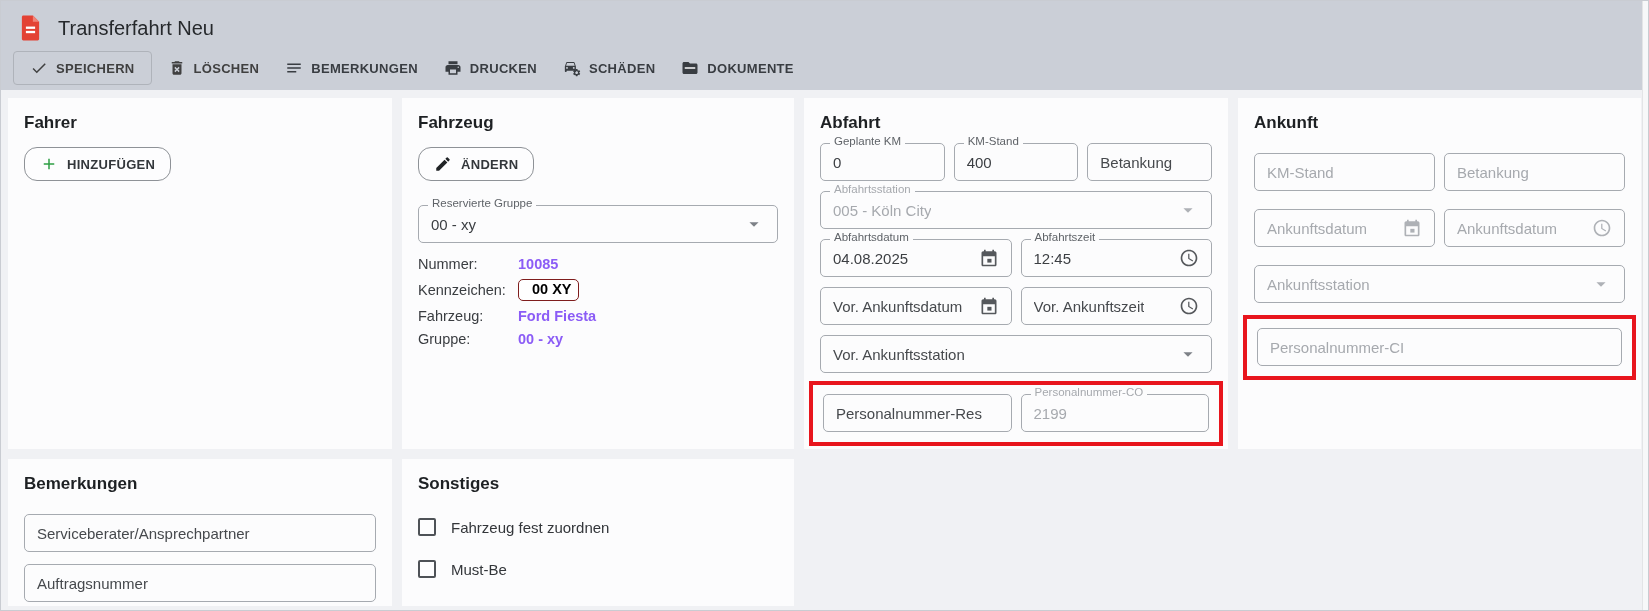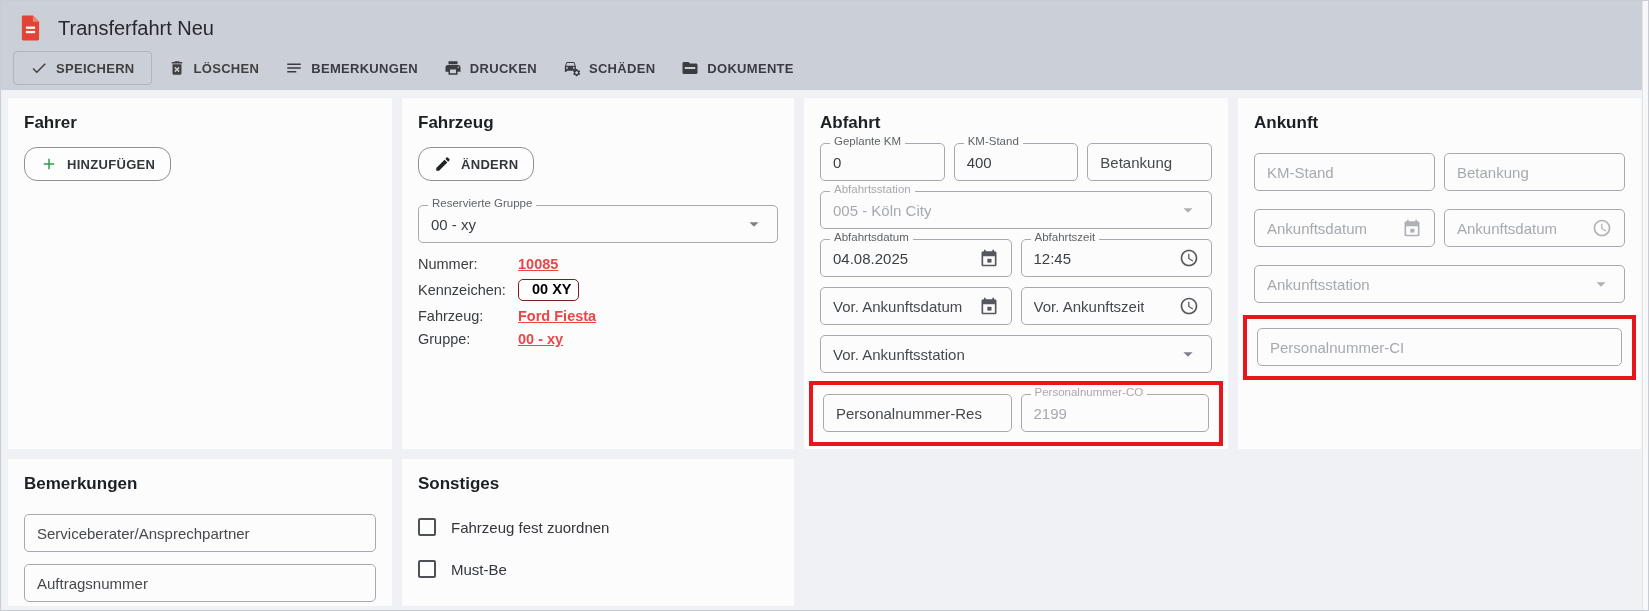--- a/index.html
+++ b/index.html
@@ -49,21 +49,21 @@
   .field.dis .flabel { color:#a6a9ae; }
   .field.dis .trail, .field.dis .arrow { color:#aeb1b6; }
 
   
   .redbox { border:4px solid #e8151d; margin:8px -11px 0; padding:9px 10px 10px; }
 
   
   .details { margin-top:13px; font-size:14.5px; }
   .drow { display:flex; align-items:center; margin-bottom:7px; }
   .dlabel { width:100px; color:#3a3d41; }
-  .dval { font-weight:700; color:#ef4444;text-decoration:underline; }
+  .dval { font-weight:700; color:#8b5cf6; }
   .plate { display:inline-flex; align-items:flex-start; border:1px solid #7f1d1d; border-radius:5px; overflow:hidden; background:#fff; height:22px; }
   .plate .blue { width:7px; background:#1a36d3; }
   .plate .ptxt { font-weight:700; font-size:14.5px; padding:1px 6px 0; color:#000; }
 
   
   .cbrow { display:flex; align-items:center; gap:15px; margin-top:24px; cursor:pointer; }
   .cbox { width:18px; height:18px; border:2px solid #4e5257; border-radius:2px; background:#fdfdfe; flex:0 0 auto; }
   .cblabel { font-size:15px; color:#33363a; }
 
   

